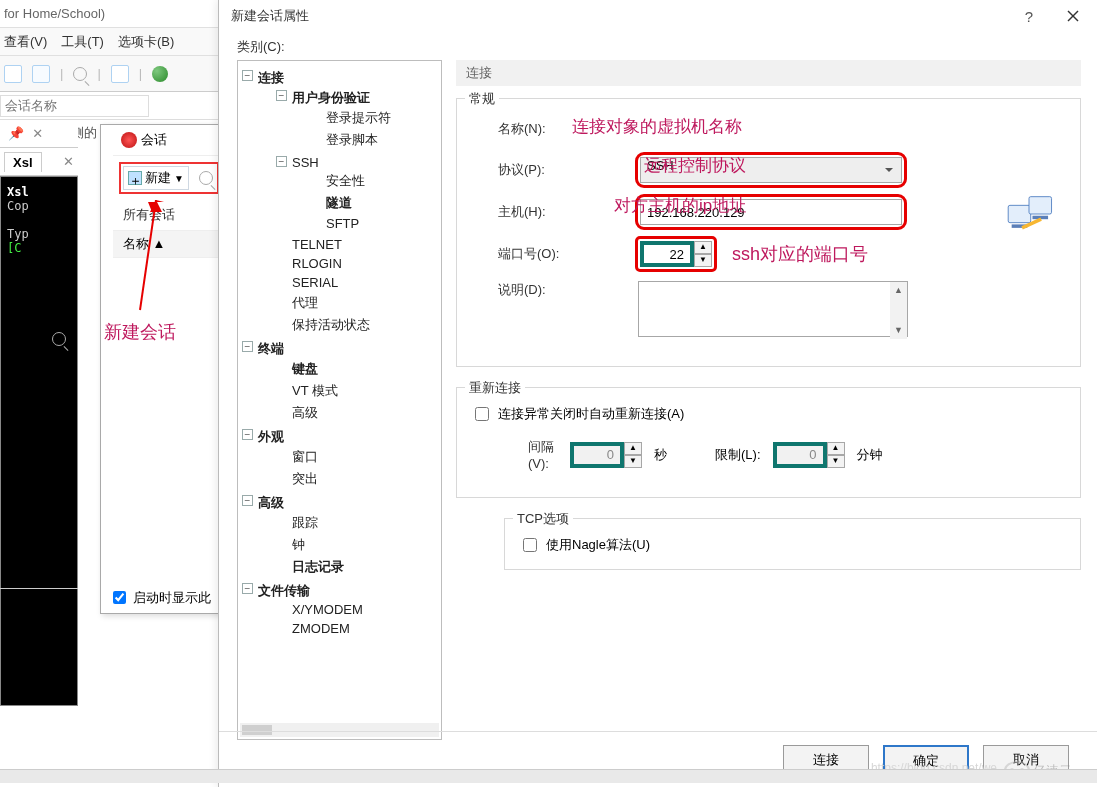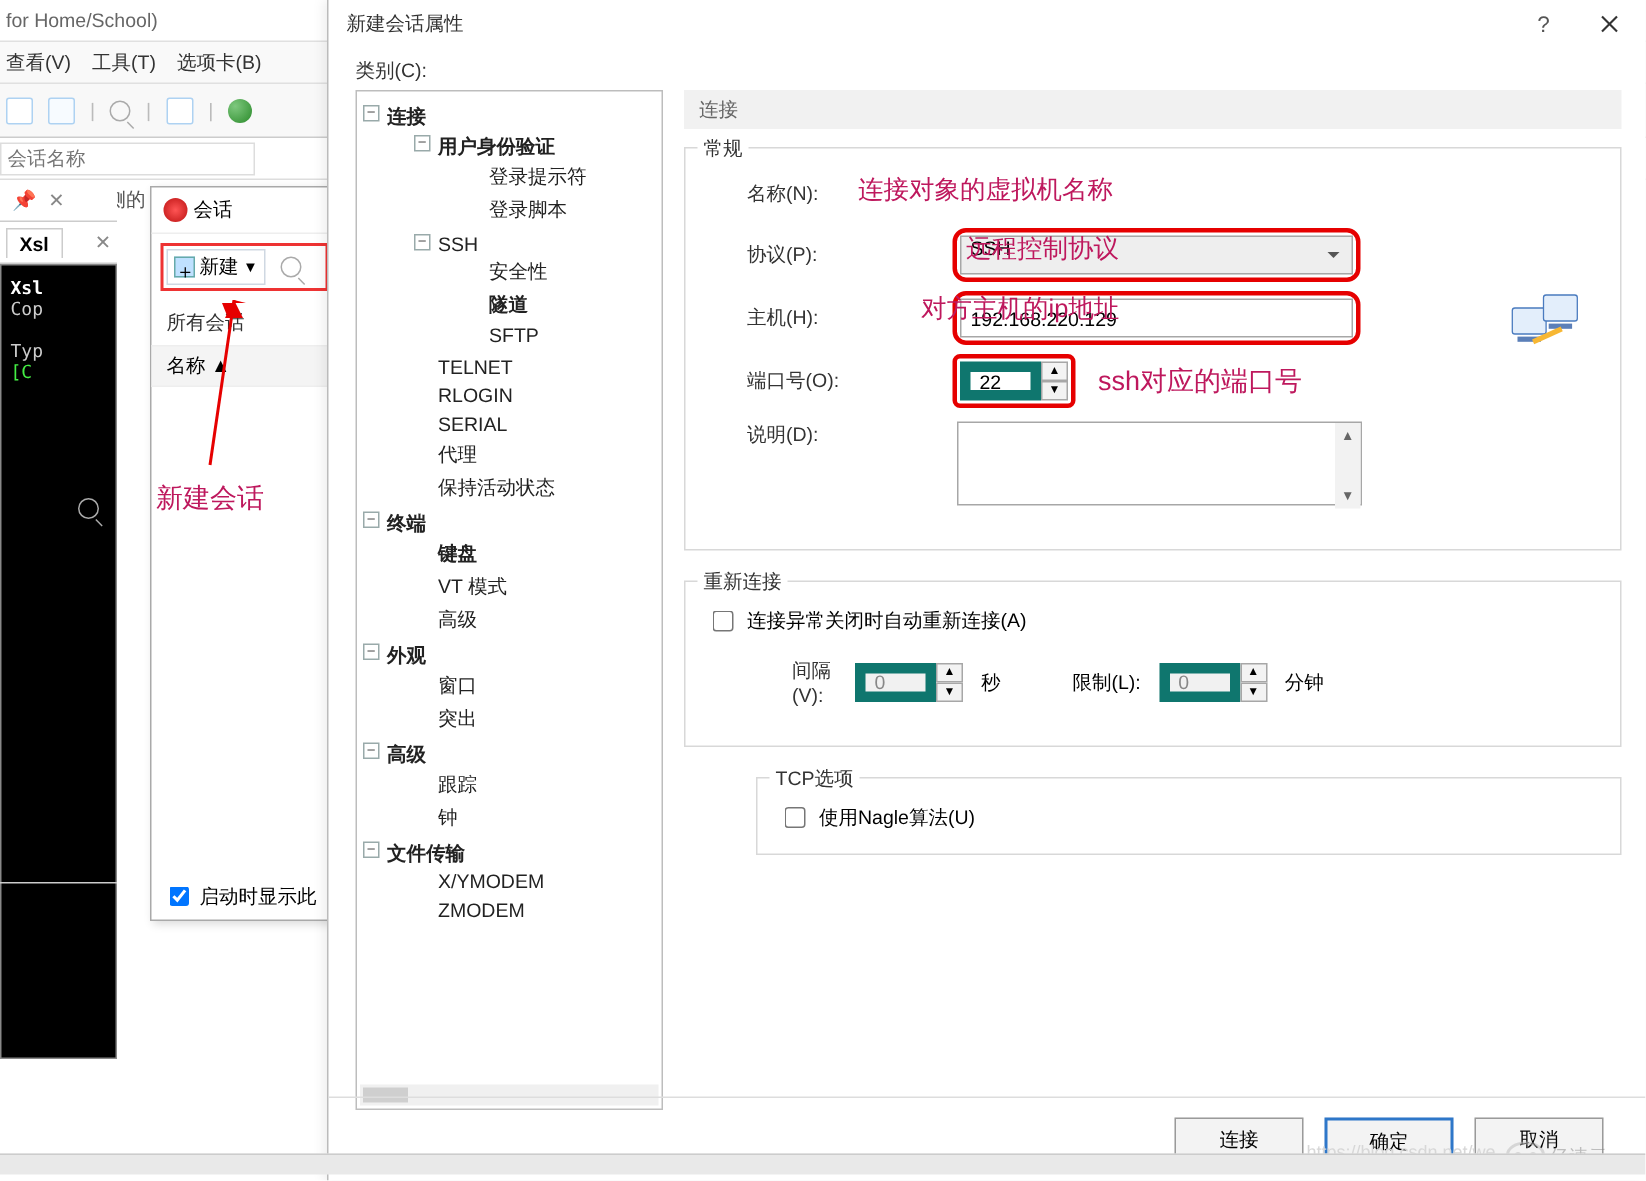--- a/index.html
+++ b/index.html
@@ -5,33 +5,33 @@
   * { box-sizing: border-box; font-family: "Microsoft YaHei", "Segoe UI", sans-serif; font-size: 13px; }
   body { margin: 0; width: 1097px; height: 787px; background: #fff; overflow: hidden; position: relative; }
 
   
   .bg-titlebar { height: 28px; background: #fff; padding-left: 4px; color: #666; display:flex; align-items:center; border-bottom:1px solid #e0e0e0;}
   .bg-menubar { height: 28px; background: #f9f9f9; display:flex; align-items:center; padding-left:4px; gap:14px; border-bottom:1px solid #e0e0e0;}
   .bg-menubar span { color:#333; }
   .bg-toolbar { height: 36px; background:#f8f8f8; border-bottom:1px solid #ccc; display:flex; align-items:center; padding-left:4px; gap:10px;}
   .tb-icon { width:18px; height:18px; background:#fff; border:1px solid #aed2f2; border-radius:2px; display:inline-block; position:relative;}
   .bg-addressrow { height:28px; background:#fff; border-bottom:1px solid #ddd; display:flex; align-items:center; padding-left:0; gap:4px;}
-  .addr-input { flex: none; width: 170px; height:22px; border:1px solid #ddd; padding:0 4px; color:#0c4a6e;}
+  .addr-input { flex: none; width: 149px; height:22px; border:1px solid #ddd; padding:0 4px; color:#0c4a6e;}
 
   
   .left-col { position:absolute; left:0; top:120px; width:78px; }
   .tab-header { display:flex; align-items:center; height:28px; background:#fff; border-bottom:1px solid #ccc; font-size:12px; padding-left:4px; }
   .tab-tab { background:#fff; border:1px solid #ccc; border-bottom:none; padding:2px 8px; margin-right:auto;}
   .pin { color:#888; margin:0 4px; }
   .xsl-box { background:#000; color:#ddd; padding:8px 6px; height:530px; width:78px; border:1px solid #888;}
   .term-line { white-space:pre; font-family: monospace; font-size:12px;}
   .green { color:#4e4; }
 
   
-  .sessions-panel { position:absolute; left:100px; top:124px; width:126px; height:490px; background:#fff; border:1px solid #a9a9a9; box-shadow:2px 2px 6px rgba(0,0,0,.15);}
+  .sessions-panel { position:absolute; left:100px; top:124px; width:126px; height:490px; background:#fff; border:1px solid #a9a9a9; box-shadow:2px 2px 6px rgba(0,0,0,.15);padding-left:12px;}
   .sess-top { display:flex; align-items:center; gap:4px; padding:6px 8px; border-bottom:1px solid #eee;}
   .sess-newline { margin:6px; padding:2px; border:2px solid #e33; display:flex; align-items:center; gap:4px;}
   .sess-newbtn { display:flex; align-items:center; gap:3px; border:1px solid #cfd8e2; background:#fff; padding:2px 4px;}
   .sess-folder { padding:6px 10px; color:#333; }
   .sess-name-hdr { padding:4px 10px; background:#f4f4f4; border-top:1px solid #eee; border-bottom:1px solid #eee;}
   .sess-check { position:absolute; bottom:6px; left:8px; display:flex; align-items:center; gap:4px;}
   .red-anno { position:absolute; color:#be185d; font-size:18px; font-weight:400; }
 
   
   .bottom-text { position:absolute; left:0; top:588px; width:78px; padding:4px; color:#000000; border-top:1px solid #ccc;}
@@ -63,21 +63,21 @@
   .right-col { flex:1; }
   .conn-header { height:26px; background:#f1f1f1; display:flex; align-items:center; padding:0 10px; color:#666; }
   .fs { border:1px solid #d8d8d8; margin-top:12px; padding:16px 14px 14px; position:relative;}
   .fs-legend { position:absolute; top:-9px; left:8px; background:#fff; padding:0 4px; color:#333; }
   .form-row { display:flex; align-items:center; margin-bottom:12px; min-height:28px; }
   .form-row .lab { width:140px; color:#333;margin-left:27px; }
   .txt { height:26px; border:1px solid #a7a7a7; padding:0 6px; background:#fff; }
   .sel { height:26px; border:1px solid #a7a7a7; background:#eee; padding:0 22px 0 6px; position:relative; }
   .sel::after { content:""; position:absolute; right:8px; top:10px; border:4px solid transparent; border-top-color:#555;}
   .spin { display:flex; }
-  .spin input { width:54px; height:26px; border:7px solid #0f766e; padding:0 6px;}
+  .spin input { width:54px; height:26px; border:4px solid #0f766e; padding:0 6px;text-align:right;}
   .spin .spin-btns { display:flex; flex-direction:column; }
   .spin .sbtn { width:18px; height:13px; border:1px solid #a7a7a7; background:#f3f3f3; font-size:8px; line-height:10px; text-align:center;}
   .red-box { outline:3px solid #e60000; border-radius:2px; }
   .red-box-rounded { outline:3px solid #e60000; border-radius:6px; }
 
   .textarea { width:270px; height:56px; border:1px solid #a7a7a7; resize:none; padding:4px; }
   .txa-wrap { position:relative; display:inline-block;}
   .txa-scroll { position:absolute; right:1px; top:1px; bottom:1px; width:17px; background:#f2f2f2;}
   .txa-scroll .up,.txa-scroll .dn{height:17px;text-align:center;font-size:9px;line-height:17px;color:#666;}
 
@@ -228,20 +228,21 @@
           <li><span class="exp">−</span><span class="bold">外观</span>
             <ul>
               <li>窗口</li>
               <li>突出</li>
             </ul>
           </li>
           <li><span class="exp">−</span><span class="bold">高级</span>
             <ul>
               <li>跟踪</li>
               <li>钟</li>
+              <li class="bold">日志记录</li>
             </ul>
           </li>
           <li><span class="exp">−</span><span class="bold">文件传输</span>
             <ul>
               <li>X/YMODEM</li>
               <li>ZMODEM</li>
             </ul>
           </li>
         </ul>
         <div class="tree-hscroll">

